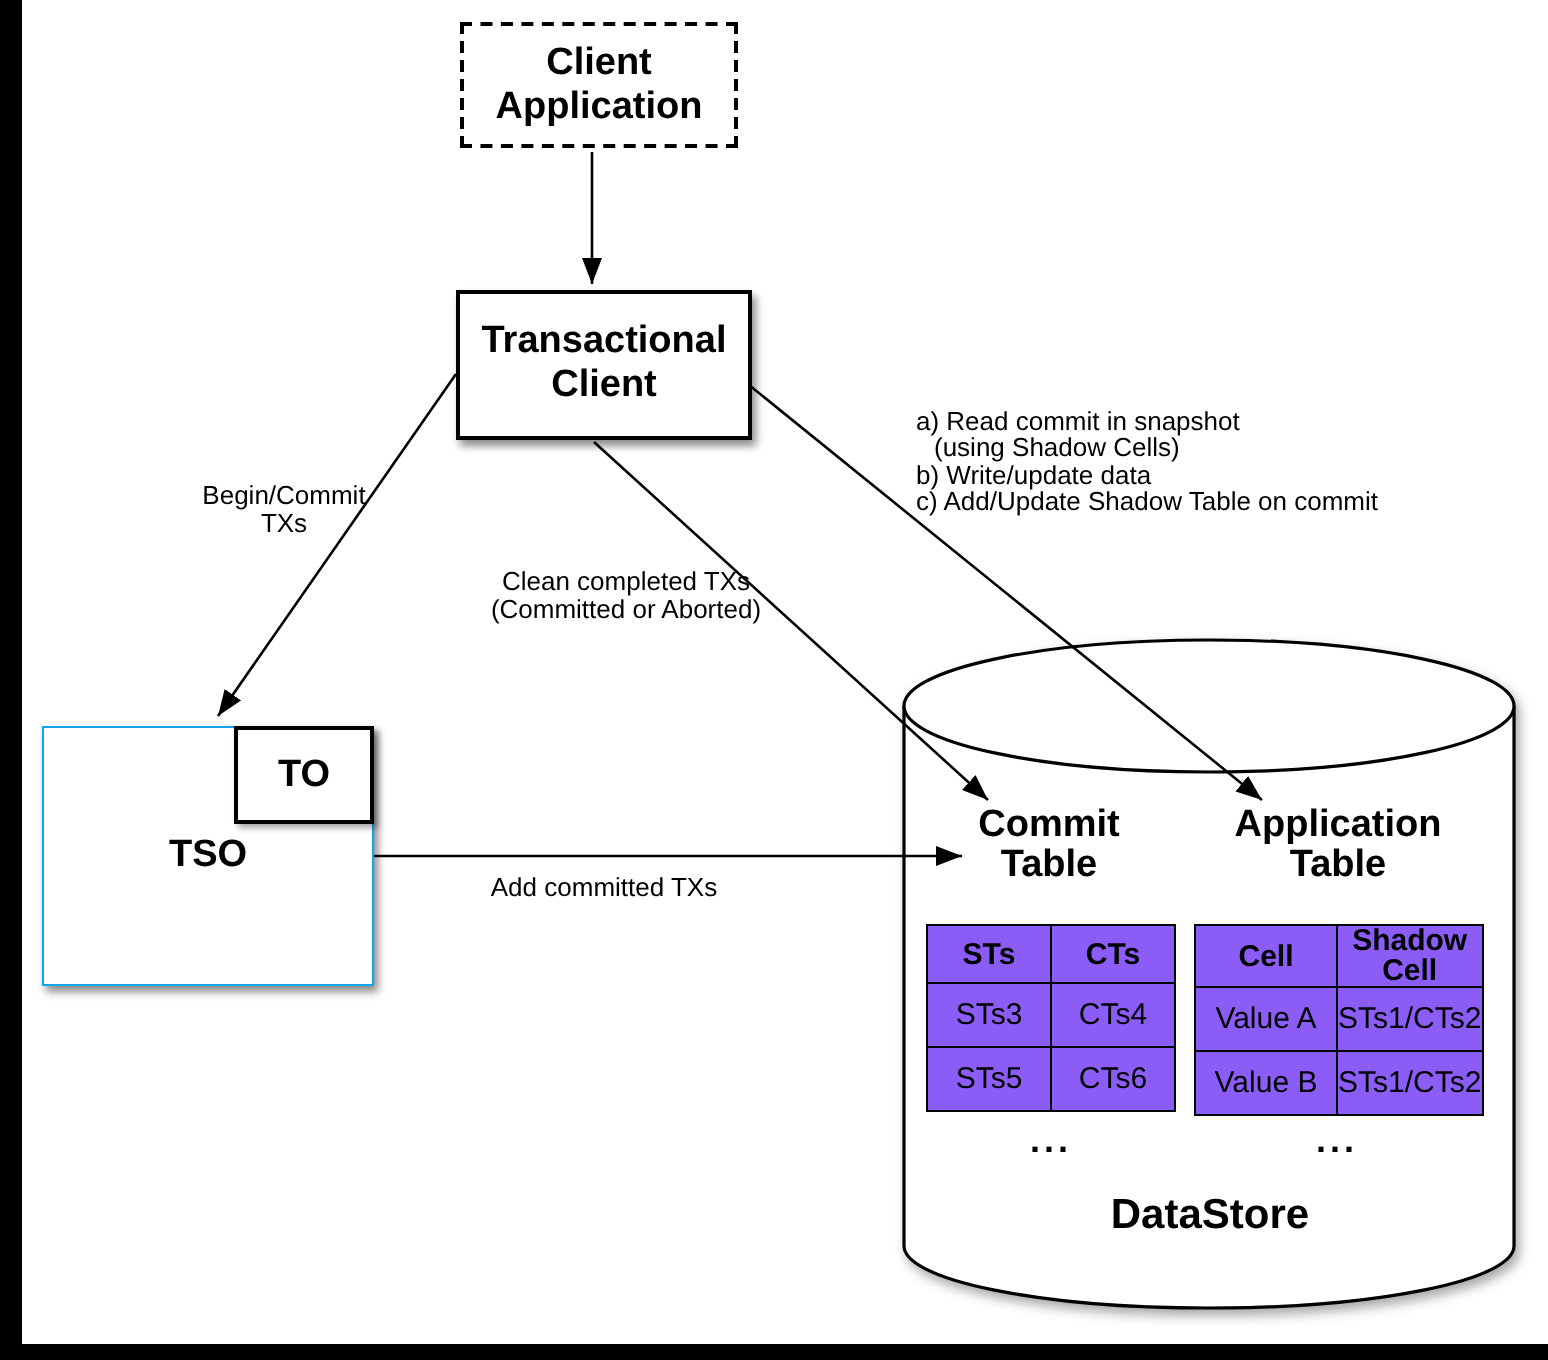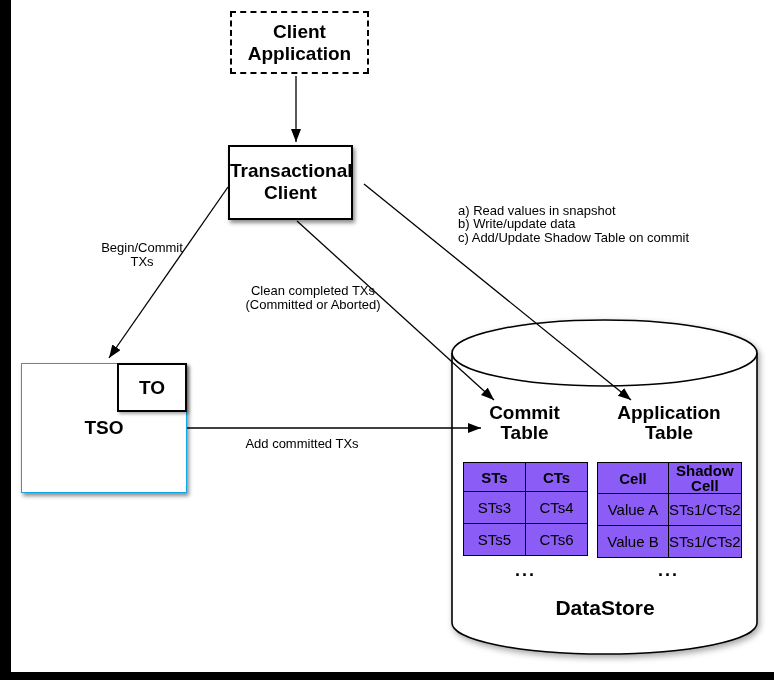--- a/index.html
+++ b/index.html
@@ -6,21 +6,21 @@
   #canvas{
     position:relative;width:774px;height:680px;background:#ffffff;overflow:hidden;
     font-family:"Liberation Sans", sans-serif;color:#000;
   }
   .bar-left{position:absolute;left:0;top:0;width:11px;height:672px;background:#000;}
   .bar-bottom{position:absolute;left:0;top:672px;width:774px;height:8px;background:#000;}
   svg{position:absolute;left:0;top:0;z-index:1;}
   .node{position:absolute;background:#fff;box-sizing:border-box;text-align:center;z-index:2;
         font-weight:bold;font-size:19px;line-height:22px;}
   #clientApp{left:230px;top:11px;width:139px;height:63px;border:2px dashed #000;padding-top:8px;}
-  #tc{left:228px;top:145px;width:125px;height:75px;border:2px solid #000;padding-top:13px;
+  #tc{left:228px;top:145px;width:148px;height:75px;border:2px solid #000;padding-top:13px;
       box-shadow:2px 3px 4px rgba(0,0,0,0.45);}
   #tso{left:21px;top:363px;width:166px;height:130px;border:1px solid #0ea5e9;
        box-shadow:2px 3px 4px rgba(0,0,0,0.45);display:flex;align-items:center;justify-content:center;}
   #to{left:117px;top:363px;width:70px;height:49px;border:2px solid #000;
       box-shadow:2px 2px 3px rgba(0,0,0,0.35);display:flex;align-items:center;justify-content:center;}
   .lbl{position:absolute;z-index:2;font-size:13px;line-height:13.5px;}
   .center{text-align:center;}
   #lblBegin{left:86px;top:241px;width:112px;}
   #lblClean{left:240px;top:284px;width:146px;}
   #lblAdd{left:231px;top:437px;width:142px;}
@@ -98,21 +98,22 @@
   <div class="lbl center" id="lblClean">
     <div>Clean completed TXs</div>
     <div>(Committed or Aborted)</div>
   </div>
 
   <div class="lbl center" id="lblAdd">
     <span>Add committed TXs</span>
   </div>
 
   <div class="lbl" id="lblOps">
-    <div>a) Read values in snapshot</div>
+    <div>a) Read commit in snapshot</div>
+    <div class="indent">(using Shadow Cells)</div>
     <div>b) Write/update data</div>
     <div>c) Add/Update Shadow Table on commit</div>
   </div>
 
   <div class="tbl-title" id="commitTitle">
     <div>Commit</div>
     <div>Table</div>
   </div>
 
   <div class="tbl-title" id="appTitle">

